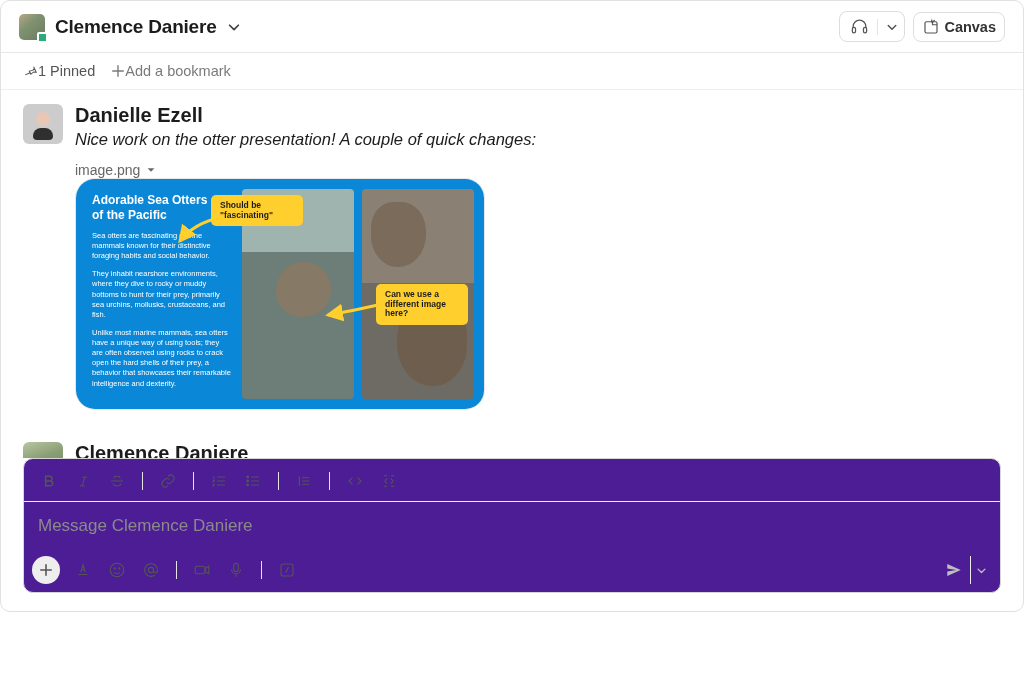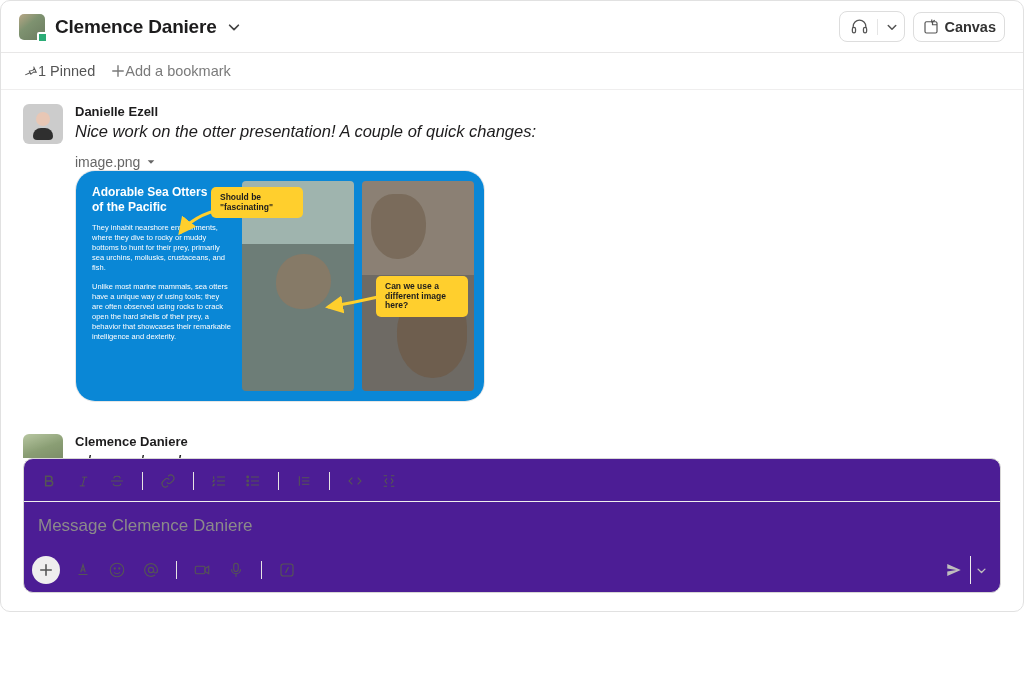--- a/index.html
+++ b/index.html
@@ -27,21 +27,21 @@
   .messages { flex:1; overflow:auto; padding:10px 22px 10px 22px;}
   .msg { display:flex; gap:12px; padding:4px 0 10px;}
   .msg .avatar-sm { width:40px; height:40px; border-radius:6px; flex-shrink:0; background:#ccc; position:relative;}
   .avatar-danielle { background:linear-gradient(#efeae6 0 55%, #7b5a49 55% 100%); position:relative;}
   .avatar-danielle::after { content:""; position:absolute; left:50%; top:8px; transform:translateX(-50%); width:14px; height:14px; border-radius:50%; background:#e8c7b5;}
   .avatar-danielle::before { content:""; position:absolute; left:50%; bottom:4px; transform:translateX(-50%); width:20px; height:12px; border-radius:8px 8px 4px 4px; background:#2f2f2f;}
   .avatar-clemence-wrap { position:relative; width:40px; height:40px;}
   .avatar-clemence { width:40px; height:40px; border-radius:6px; background:linear-gradient(160deg,#b8c7a2 0%,#8a9e74 40%,#6f7e5d 100%);}
   .avatar-clemence-wrap .presence2 { position:absolute; right:-3px; bottom:-3px; width:13px; height:13px; background:#9e9b99; border:2.5px solid #fff; border-radius:3px;}
   .msg-body { flex:1; }
-  .msg-author { font-weight:800; font-size:13px;}
+  .msg-author { font-weight:800; font-size:20px;}
   .msg-text { font-size:16.5px; line-height:1.45; margin-top:1px;font-style:italic; }
   .msg-text.secondary { margin-top:8px;}
   
   .attach-label { display:flex; align-items:center; gap:6px; color:#666; font-size:14px; margin-top:10px; }
   .attach-preview { margin-top:0; width:410px; border-radius:20px; overflow:hidden; border:1px solid #e6e6e6;}
   .slide { position:relative; display:flex; background:#0a87d6; padding:10px; gap:8px; height:230px;}
   .slide-left { flex:0 0 148px; color:#fff; font-size:7.5px; line-height:1.35; padding:4px 2px 0 6px;}
   .slide-title { font-size:12px; font-weight:800; line-height:1.25; margin-bottom:8px;}
   .slide-para { margin-bottom:8px;}
   .slide-img { border-radius:4px; background:#9aa6a0;}
@@ -149,20 +149,21 @@
               </svg>
           </span>
         </div>
         <div class="attach-preview">
           <div class="slide">
             <div class="slide-left">
               <div class="slide-title">
                 <span>Adorable Sea Otters</span><br>
                 <span>of the Pacific</span>
               </div>
+              <div class="slide-para">Sea otters are fascinating marine mammals known for their distinctive foraging habits and social behavior.</div>
               <div class="slide-para">They inhabit nearshore environments, where they dive to rocky or muddy bottoms to hunt for their prey, primarily sea urchins, mollusks, crustaceans, and fish.</div>
               <div class="slide-para">Unlike most marine mammals, sea otters have a unique way of using tools; they are often observed using rocks to crack open the hard shells of their prey, a behavior that showcases their remarkable intelligence and dexterity.</div>
             </div>
             <div class="slide-img a"></div>
             <div class="slide-img b"></div>
             <div class="annot" style="left:135px; top:16px;">Should be "fascinating"</div>
             <svg class="arrow" style="left:98px; top:32px;" width="60" height="40">
               <defs>
                   <marker id="ah1" markerWidth="6" markerHeight="6" refX="5" refY="3" orient="auto">
                     <path d="M0 0L6 3L0 6z" fill="#ffcf2d"></path>

